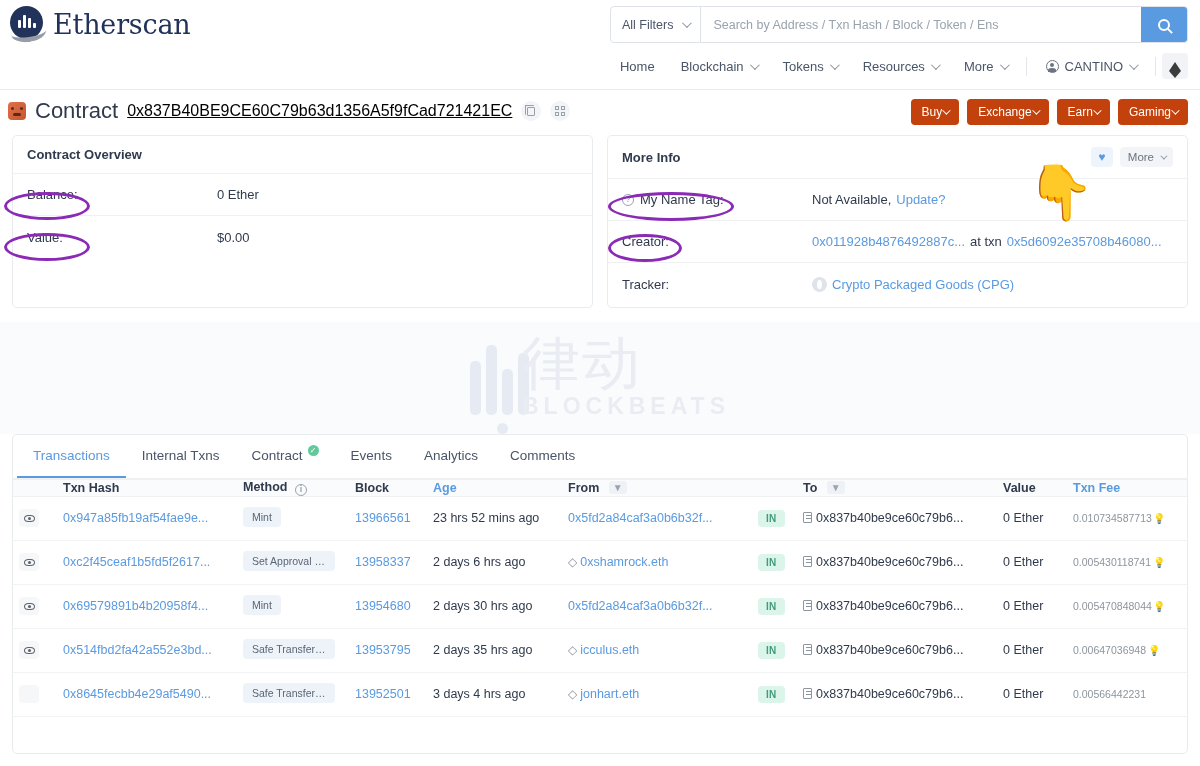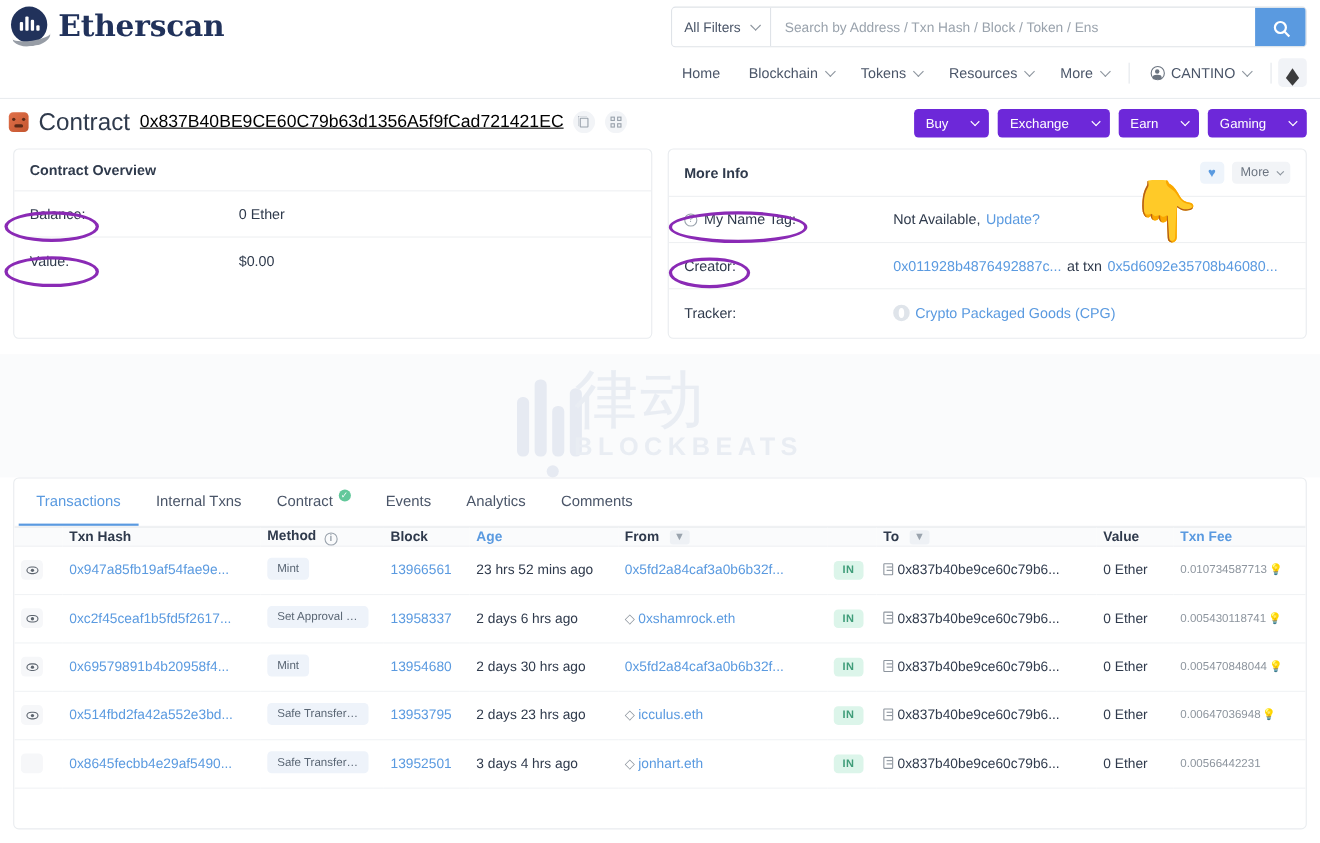--- a/index.html
+++ b/index.html
@@ -29,21 +29,21 @@
   .brand-mark .bars i:nth-child(2){ height:13px; }
   .brand-mark .bars i:nth-child(3){ height:10px; }
   .brand-mark .bars i:nth-child(4){ height:5px; }
   .brand-mark .swoosh {
     position:absolute; left:1px; top:17px; width:35px; height:19px;
     border-bottom:5px solid #979da6; border-radius:0 0 50% 50%;
     transform:rotate(-8deg);
   }
   .brand-name {
     font-family:"DejaVu Serif", serif;
-    font-size:27px; color:#21325b; letter-spacing:-0.2px;font-weight:bold;
+    font-size:27px; color:#21325b; letter-spacing:-0.2px;
   }
 
   .ethprice {
     position:absolute; left:7px; top:52px;
     background:#f8f9fa; border-radius:3px;
     padding:4px 8px; font-size:11px; color:#4a5568;
     display:flex; align-items:center; gap:5px;
   }
   .ethprice .lbl { font-weight:bold; color:#2f3a4c; }
   .ethprice .val { font-weight:bold; color:#2f3a4c; }
@@ -121,23 +121,23 @@
   .copy-ico::after { content:""; position:absolute; left:-3px; top:-3px; width:8px; height:9px; border:1.3px solid #98a1ab; border-right:none; border-bottom:none; border-radius:1px; }
   .qr-ico { width:10px; height:10px; position:relative; }
   .qr-ico i { position:absolute; width:4px; height:4px; border:1.2px solid #98a1ab; }
   .qr-ico i:nth-child(1){ left:0; top:0; }
   .qr-ico i:nth-child(2){ right:0; top:0; }
   .qr-ico i:nth-child(3){ left:0; bottom:0; }
   .qr-ico i:nth-child(4){ right:0; bottom:0; }
 
   .title-btns { position:absolute; right:12px; top:9px; display:flex; gap:8px; }
   .bluebtn {
-    background:#6d28d9; color:#fff; border:none; border-radius:4px;
+    background:#c2410c; color:#fff; border:none; border-radius:4px;
     font-size:12px; padding:6px 11px; cursor:pointer;
-    display:flex; align-items:center; gap:20px;
+    display:flex; align-items:center; gap:0;
     font-family:"Liberation Sans", sans-serif;
   }
   .caret-w { display:inline-block; width:6px; height:6px; border-right:1.4px solid #fff; border-bottom:1.4px solid #fff; transform:rotate(45deg) translateY(-2px); }
 
   
   .cards { position:relative; display:flex; gap:14px; padding:0 12px; }
   .card { flex:1; border:1px solid #e9ecef; border-radius:5px; background:#fff; }
   .card-head {
     padding:11px 14px; font-weight:bold; font-size:13px; color:#2f3a4c;
     border-bottom:1px solid #eef0f2; display:flex; align-items:center; justify-content:space-between;
@@ -555,21 +555,21 @@
       </tr>
       <tr>
         <td>
             <span class="eye">
               <span class="eye-g"></span>
             </span>
           </td>
         <td><a class="lnk truncate">0x514fbd2fa42a552e3bd...</a></td>
         <td><span class="method">Safe Transfer Fr...</span></td>
         <td><a class="lnk">13953795</a></td>
-        <td>2 days 23 hrs ago</td>
+        <td>2 days 35 hrs ago</td>
         <td><span class="ens-ico">◇</span><a class="lnk truncate">icculus.eth</a></td>
         <td><span class="in-badge">IN</span></td>
         <td><span class="doc-ico"></span><span class="truncate" style="max-width:150px;">0x837b40be9ce60c79b6...</span></td>
         <td>0 Ether</td>
         <td class="fee"><span>0.00647036948</span><span class="bulb">💡</span></td>
       </tr>
       <tr>
         <td>
             <span class="eye"></span>
           </td>

